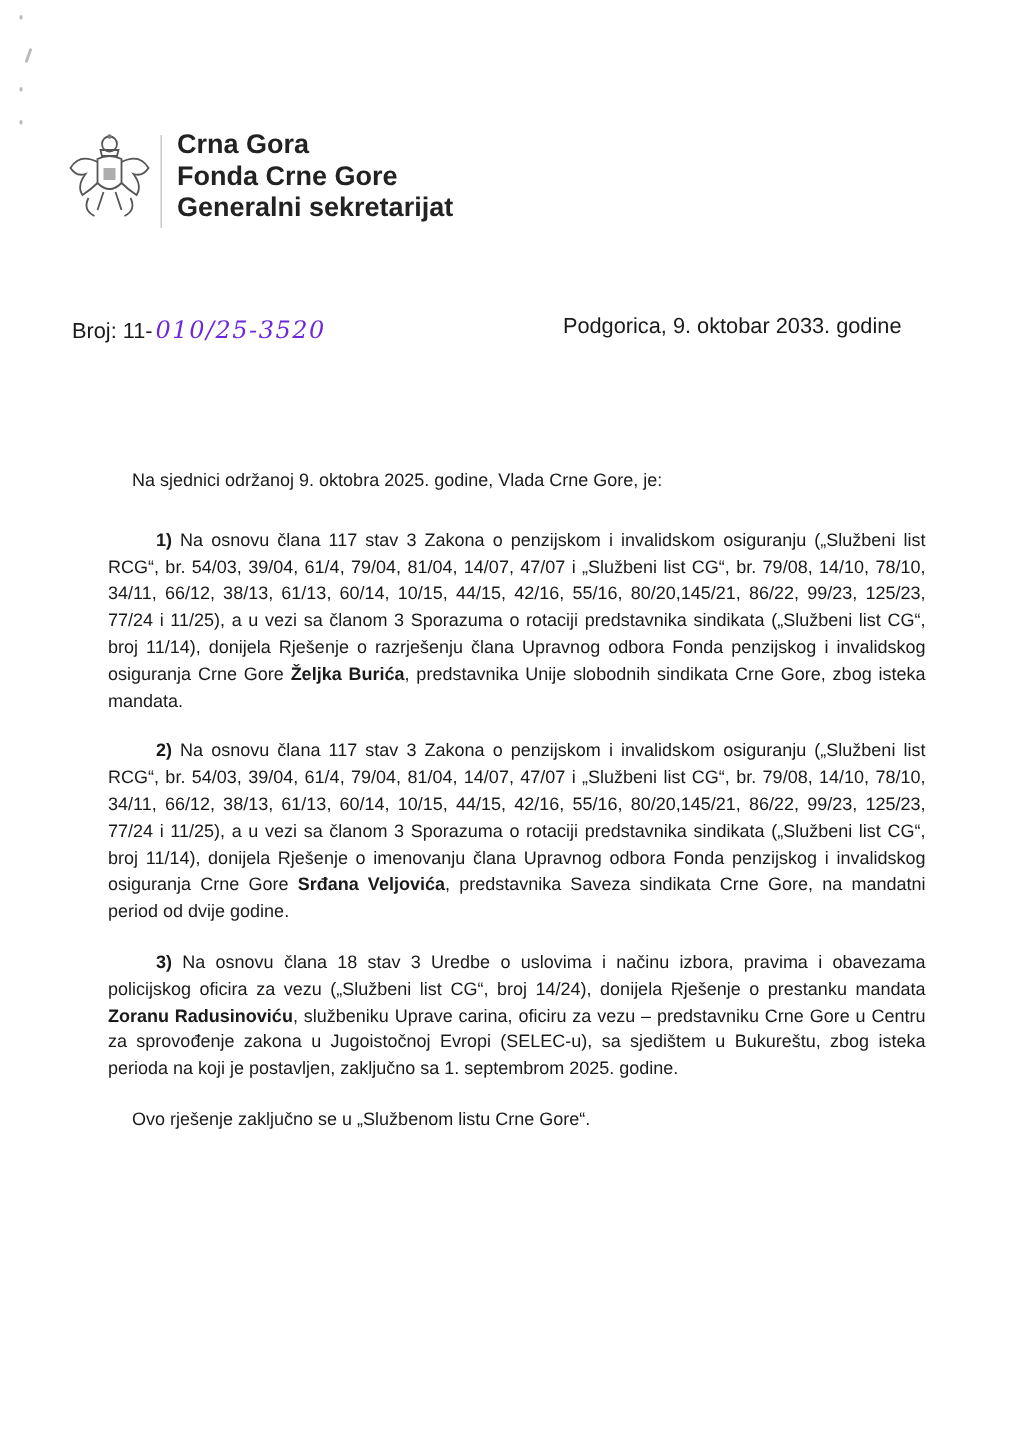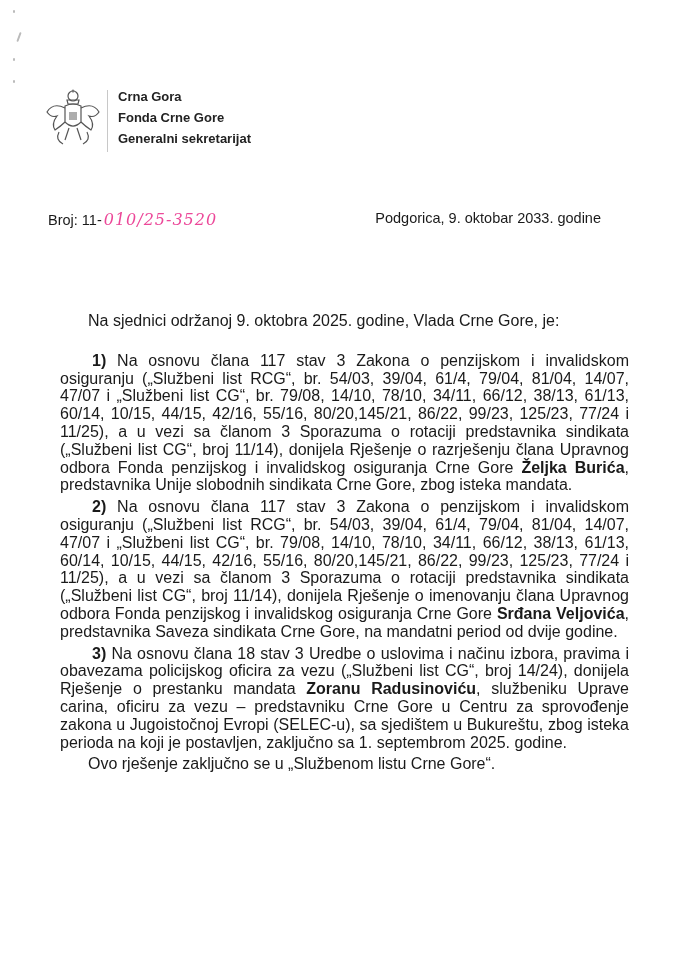--- a/index.html
+++ b/index.html
@@ -8,32 +8,32 @@
     font-family:"Liberation Sans", sans-serif; color:#1a1a1a;
   }
   .page { position:absolute; left:0; top:0; width:679px; height:960px; }
   .scan-marks { position:absolute; left:10px; top:8px; width:12px; height:80px; }
   .scan-marks span { position:absolute; display:block; background:#bbb; border-radius:1px; }
 
   .header { position:absolute; left:43px; top:80px; height:70px; display:flex; align-items:flex-start; }
   .coat { width:60px; height:62px; margin-top:8px; }
   .divider { width:1px; height:62px; background:#c8c8c8; margin:10px 10px 0 4px; }
   .org { margin-top:6px; }
-  .org div { font-size:13px; font-weight:bold; line-height:21px; color:#222; }
+  .org div { font-size:18px; font-weight:bold; line-height:21px; color:#222; }
 
   .meta { position:absolute; top:170px; left:48px; right:60px; font-size:14.5px; display:flex; justify-content:space-between;margin-top:40px; }
   .broj { display:flex; align-items:baseline; }
   .handwritten {
-    font-family:"DejaVu Serif", serif; font-style:italic; color:#ec4899; font-size:16px; margin-left:2px; letter-spacing:1px;text-align:center;
+    font-family:"DejaVu Serif", serif; font-style:italic; color:#6d28d9; font-size:16px; margin-left:2px; letter-spacing:1px;text-align:center;
   }
   .place { margin-right:18px; }
 
-  .body-text { position:absolute; left:56px; width:577px; top:312px; font-size:16px; line-height:17.8px; }
+  .body-text { position:absolute; left:56px; width:577px; top:312px; font-size:12px; line-height:17.8px; }
   .intro { text-align:left; padding-left:32px; margin-bottom:22px; }
-  .para { text-align:justify; text-indent:32px; margin:4px; }
+  .para { text-align:justify; text-indent:32px; margin:16px; }
   .para b { font-weight:bold; }
   .closing { text-indent:32px; margin:0; }
 </style>
 </head>
 <body>
 
 <div class="page">
 
   <div class="scan-marks">
     <span style="left:3px;top:2px;width:2px;height:3px;"></span>

